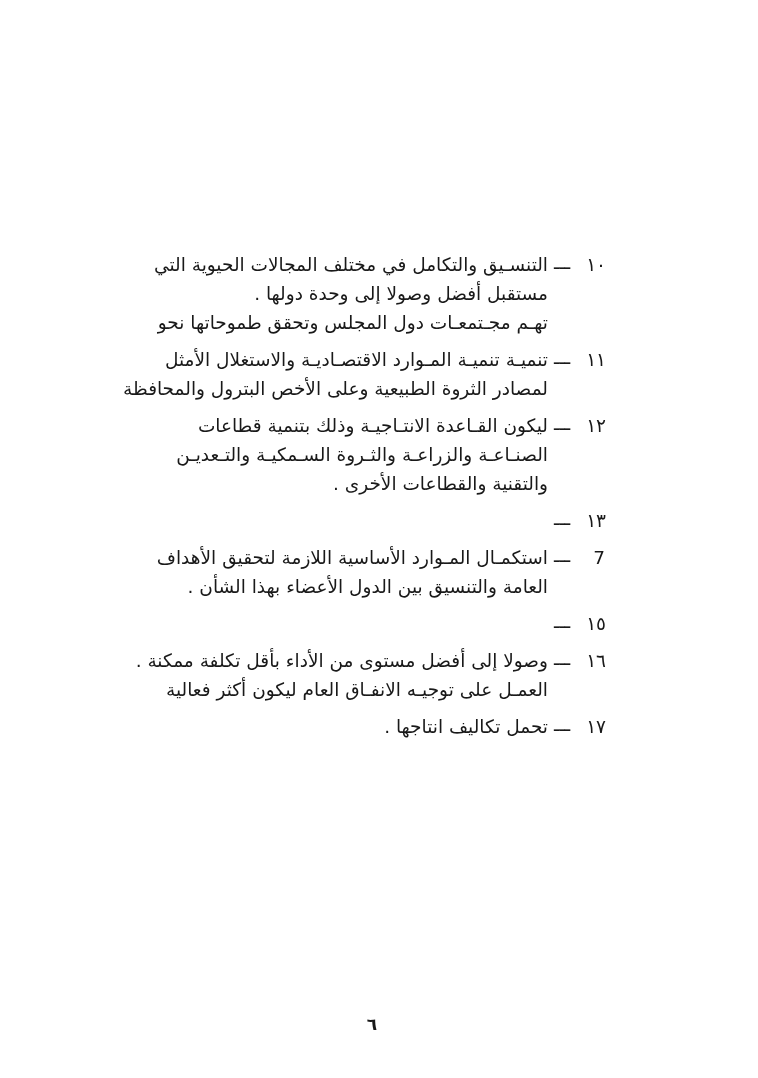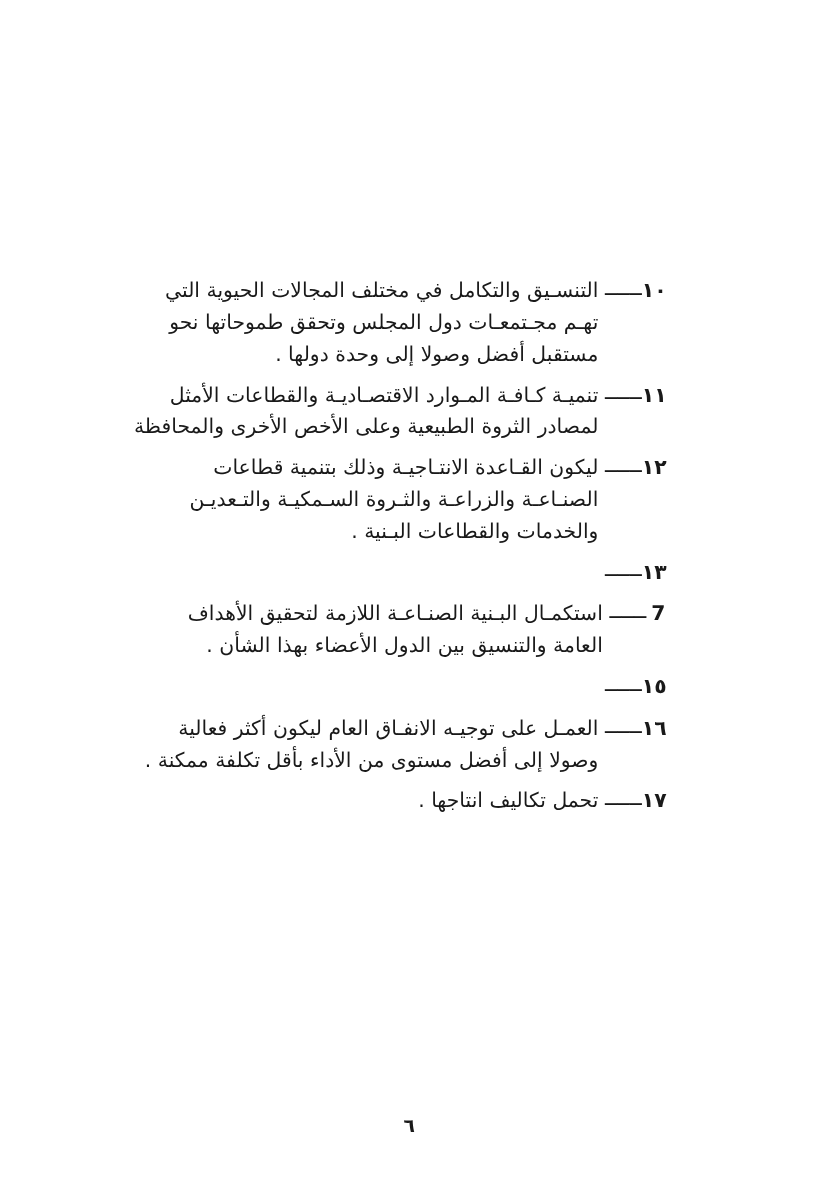--- a/index.html
+++ b/index.html
@@ -39,26 +39,24 @@
   }
   .marker{
     flex:0 0 52px;
     display:flex;
     justify-content:space-between;
     align-items:baseline;
     white-space:nowrap;
   }
   .marker .num{
     letter-spacing:1px;
-    font-weight:bold;
   }
   .marker .dash{
     position:relative;
     top:-2px;
-    font-family:Liberation Mono, monospace;
   }
   .text{
     flex:1 1 auto;
   }
   .line{
     white-space:nowrap;
   }
   .page-number{
     position:absolute;
     top:1014px;
@@ -78,81 +76,81 @@
 <div class="page">
   <div class="content">
 
     <div class="item">
       <span class="marker">
         <span class="num">١٠</span>
         <span class="dash">ـــ</span>
       </span>
       <div class="text">
         <div class="line">التنسـيق والتكامل في مختلف المجالات الحيوية التي</div>
+        <div class="line">مستقبل أفضل وصولا إلى وحدة دولها .</div>
         <div class="line">تهـم مجـتمعـات دول المجلس وتحقق طموحاتها نحو</div>
-        <div class="line">مستقبل أفضل وصولا إلى وحدة دولها .</div>
       </div>
     </div>
 
     <div class="item">
       <span class="marker">
         <span class="num">١١</span>
         <span class="dash">ـــ</span>
       </span>
       <div class="text">
-        <div class="line">تنميـة كـافـة المـوارد الاقتصـاديـة والقطاعات الأمثل</div>
-        <div class="line">لمصادر الثروة الطبيعية وعلى الأخص الأخرى والمحافظة</div>
+        <div class="line">تنميـة تنميـة المـوارد الاقتصـاديـة والاستغلال الأمثل</div>
+        <div class="line">لمصادر الثروة الطبيعية وعلى الأخص البترول والمحافظة</div>
       </div>
     </div>
 
     <div class="item">
       <span class="marker">
         <span class="num">١٢</span>
         <span class="dash">ـــ</span>
       </span>
       <div class="text">
         <div class="line">ليكون القـاعدة الانتـاجيـة وذلك بتنمية قطاعات</div>
         <div class="line">الصنـاعـة والزراعـة والثـروة السـمكيـة والتـعديـن</div>
-        <div class="line">والخدمات والقطاعات البـنية .</div>
+        <div class="line">والتقنية والقطاعات الأخرى .</div>
       </div>
     </div>
 
     <div class="item">
       <span class="marker">
         <span class="num">١٣</span>
         <span class="dash">ـــ</span>
       </span>
     </div>
 
     <div class="item">
       <span class="marker">
         <span class="num">7</span>
         <span class="dash">ـــ</span>
       </span>
       <div class="text">
-        <div class="line">استكمـال البـنية الصنـاعـة اللازمة لتحقيق الأهداف</div>
+        <div class="line">استكمـال المـوارد الأساسية اللازمة لتحقيق الأهداف</div>
         <div class="line">العامة والتنسيق بين الدول الأعضاء بهذا الشأن .</div>
       </div>
     </div>
 
     <div class="item">
       <span class="marker">
         <span class="num">١٥</span>
         <span class="dash">ـــ</span>
       </span>
     </div>
 
     <div class="item">
       <span class="marker">
         <span class="num">١٦</span>
         <span class="dash">ـــ</span>
       </span>
       <div class="text">
+        <div class="line">وصولا إلى أفضل مستوى من الأداء بأقل تكلفة ممكنة .</div>
         <div class="line">العمـل على توجيـه الانفـاق العام ليكون أكثر فعالية</div>
-        <div class="line">وصولا إلى أفضل مستوى من الأداء بأقل تكلفة ممكنة .</div>
       </div>
     </div>
 
     <div class="item">
       <span class="marker">
         <span class="num">١٧</span>
         <span class="dash">ـــ</span>
       </span>
       <div class="text">
         <div class="line">تحمل تكاليف انتاجها .</div>

